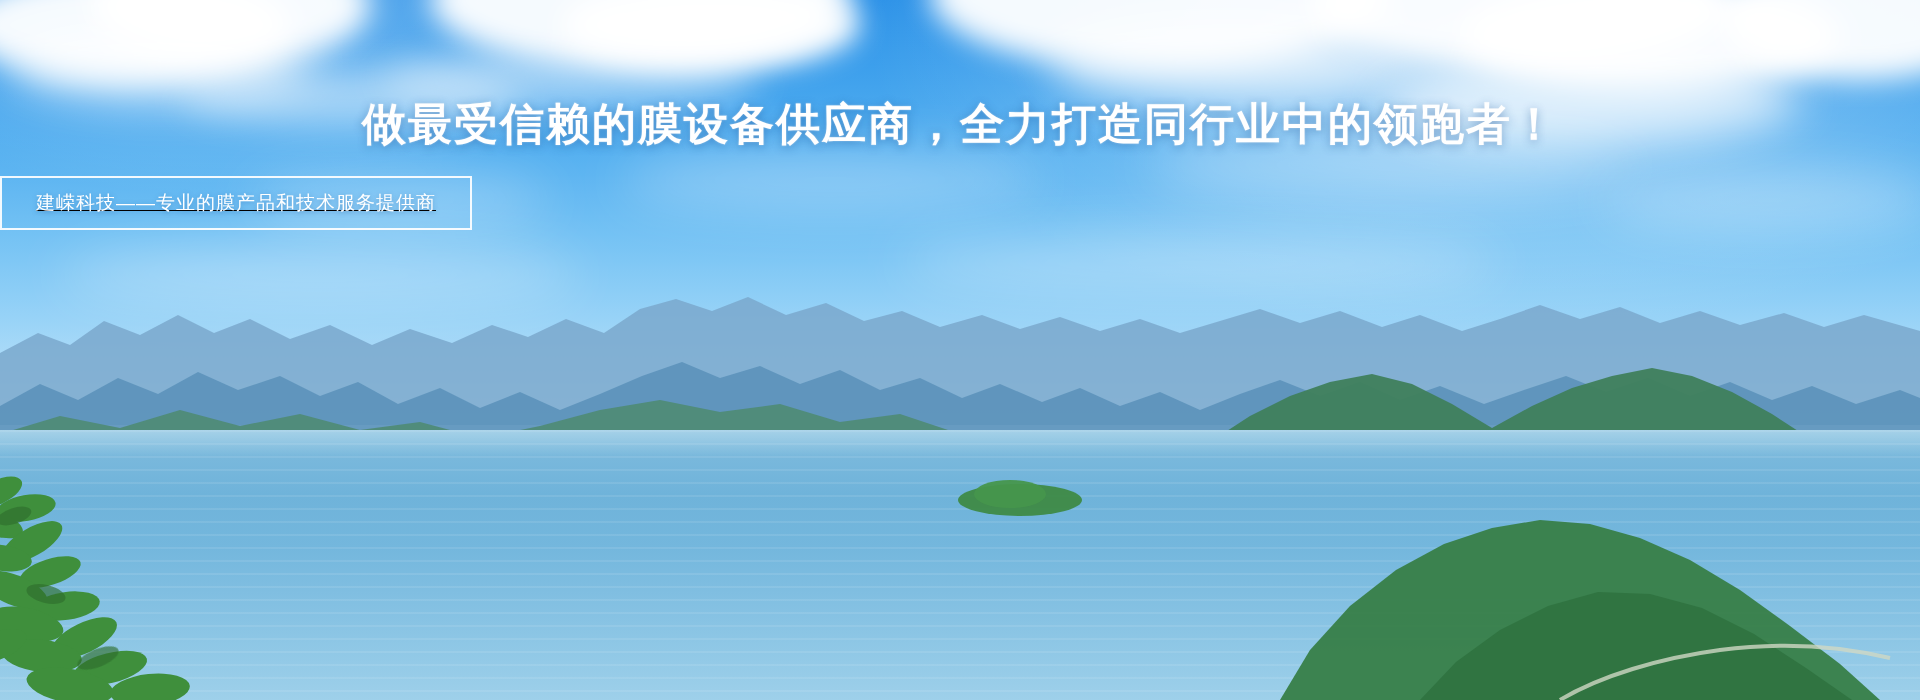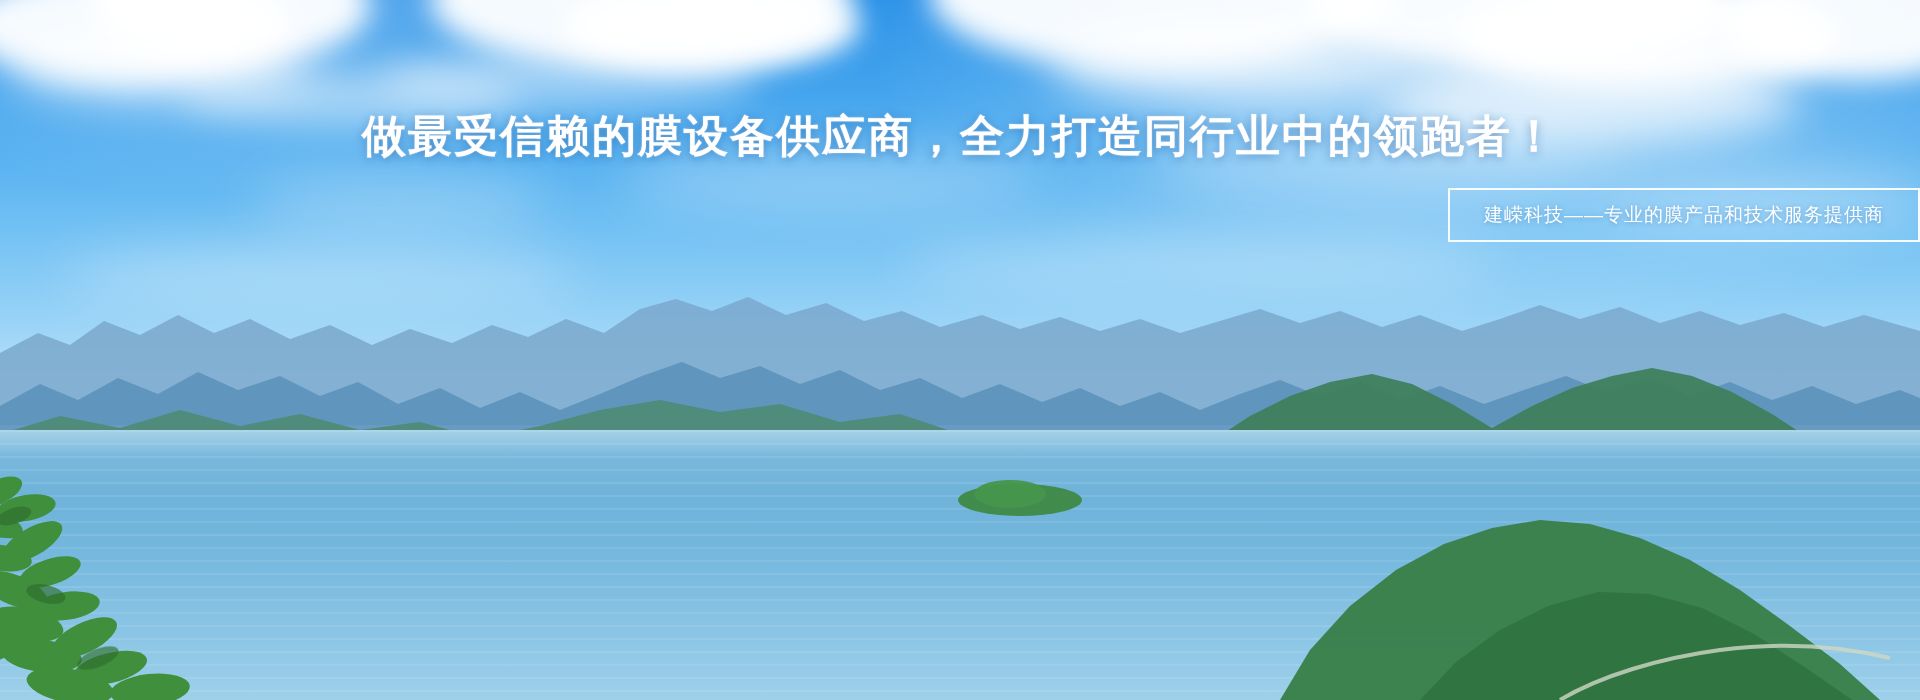--- a/index.html
+++ b/index.html
@@ -95,21 +95,20 @@
       repeating-linear-gradient(to bottom, rgba(255,255,255,0.09) 0px, rgba(255,255,255,0.09) 2px, rgba(255,255,255,0) 2px, rgba(255,255,255,0) 13px);
   }
 
   
   .content {
     position: absolute;
     left: 0; top: 0;
     width: 1920px;
     text-align: center;
     z-index: 40;
-    margin-top: 12px;
   }
   .headline {
     margin: 0;
     padding-top: 98px;
     font-size: 44px;
     font-weight: 700;
     color: #ffffff;
     letter-spacing: 2px;
     line-height: 1.18;
     text-shadow: 0 2px 10px rgba(20,80,150,0.45), 0 0 2px rgba(255,255,255,0.6);
@@ -120,22 +119,23 @@
     padding-top: 22px;
     font-size: 21px;
     font-weight: 400;
     color: #ffffff;
     letter-spacing: 1.2px;
     text-shadow: 0 1px 6px rgba(20,80,150,0.4);
     white-space: nowrap;
   }
   .tagline-wrap {
     display: flex;
-    justify-content: flex-end;
+    justify-content: flex-start;
     padding-top: 26px;
+    text-decoration: underline;
   }
   .tagline-box {
     border: 2px solid rgba(255,255,255,0.92);
     padding: 12px 34px;
     font-size: 19px;
     color: #ffffff;
     letter-spacing: 1px;
     white-space: nowrap;
     text-shadow: 0 1px 5px rgba(20,80,150,0.35);
   }

